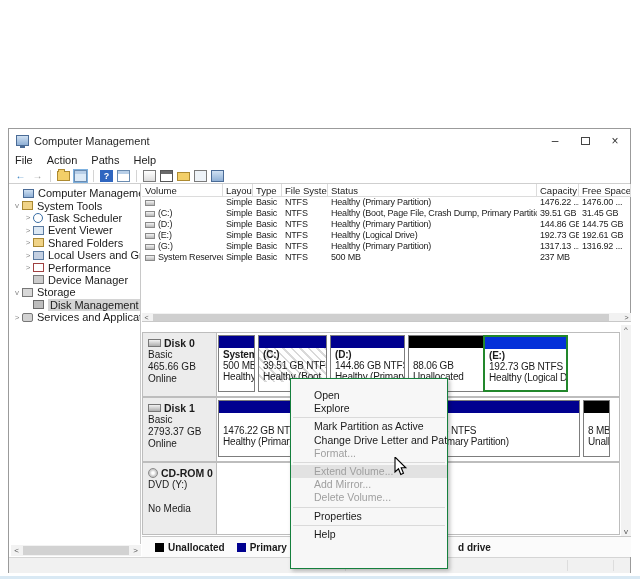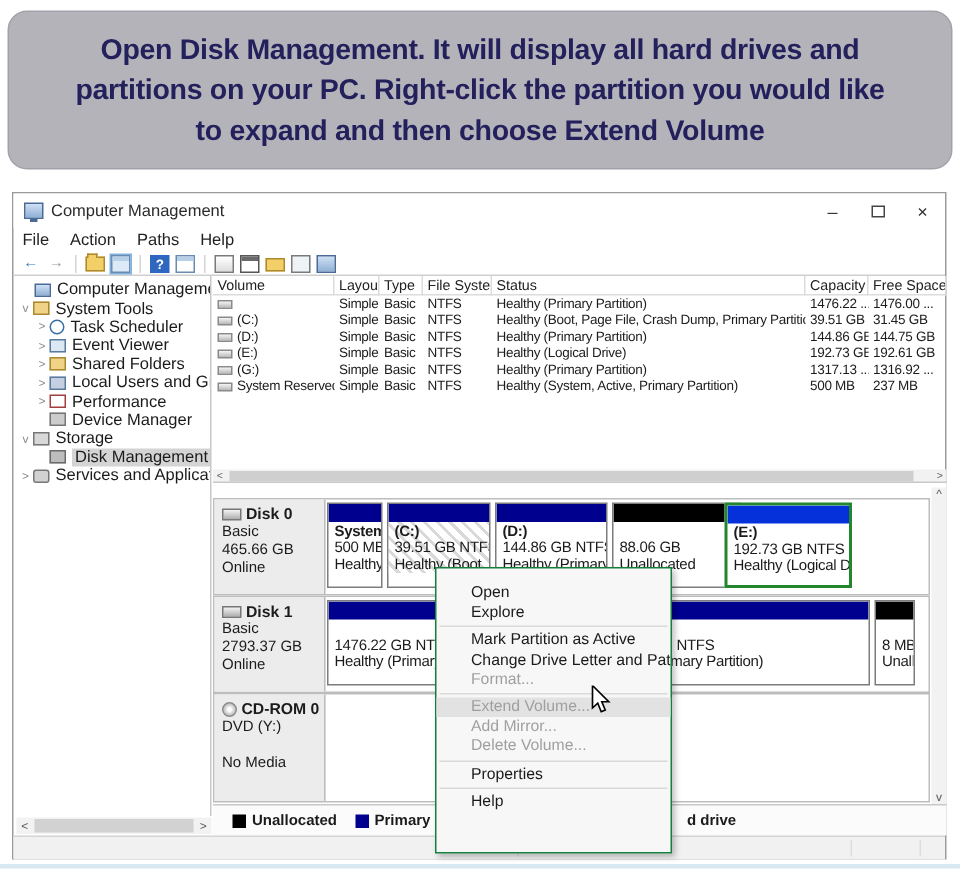--- a/index.html
+++ b/index.html
@@ -156,25 +156,20 @@
   .msep { border-top:1px solid #dadada; margin:2px 2px; height:0; }
 
   
   #cursor { position:absolute; left:394px; top:457px; z-index:60; }
 </style>
 </head>
 <body>
 
 <div id="stage">
 
-  <div id="banner">
-    <span class="bline">Open Disk Management. It will display all hard drives and</span>
-    <span class="bline">partitions on your PC. Right-click the partition you would like</span>
-    <span class="bline">to expand and then choose Extend Volume</span>
-  </div>
 
   <div id="page-bottom-strip"></div>
 
   <div id="win">
 
     <div id="titlebar">
       <span class="appicon"></span>
       <span id="titletext">Computer Management</span>
       <span id="wincontrols">
         <span class="wbtn">–</span>
@@ -344,21 +339,20 @@
         <span class="vc">1316.92 ...</span>
       </div>
       <div class="vgrid">
         <span class="vc">
             <span class="volicon"></span>
             <span>System Reserved</span>
           </span>
         <span class="vc">Simple</span>
         <span class="vc">Basic</span>
         <span class="vc">NTFS</span>
-        <span class="vc">Healthy (System, Active, Primary Partition)</span>
         <span class="vc">500 MB</span>
         <span class="vc">237 MB</span>
       </div>
     </div>
 
     <div id="vol-hscroll">
       <span class="arr">&lt;</span>
       <span class="thumb"></span>
       <span class="arr">&gt;</span>
     </div>

